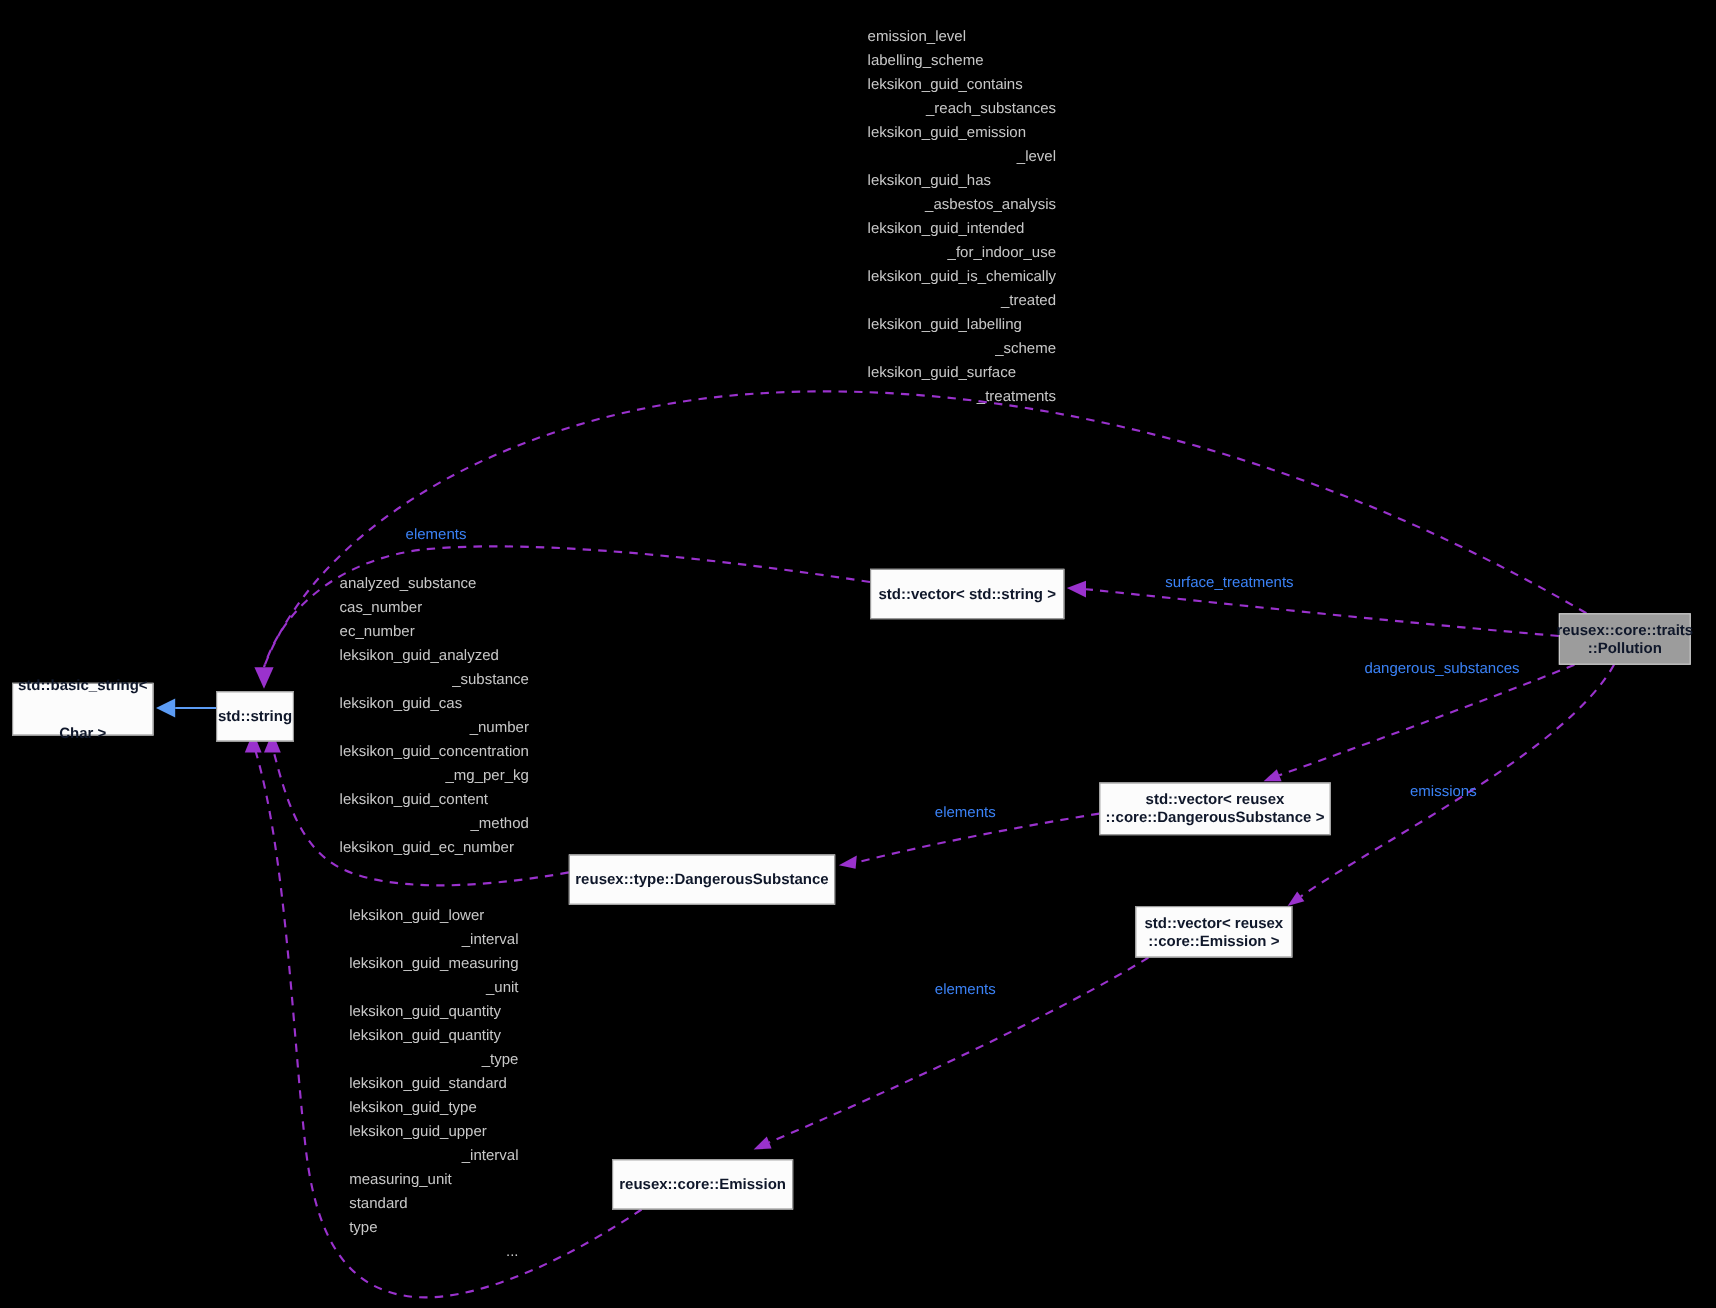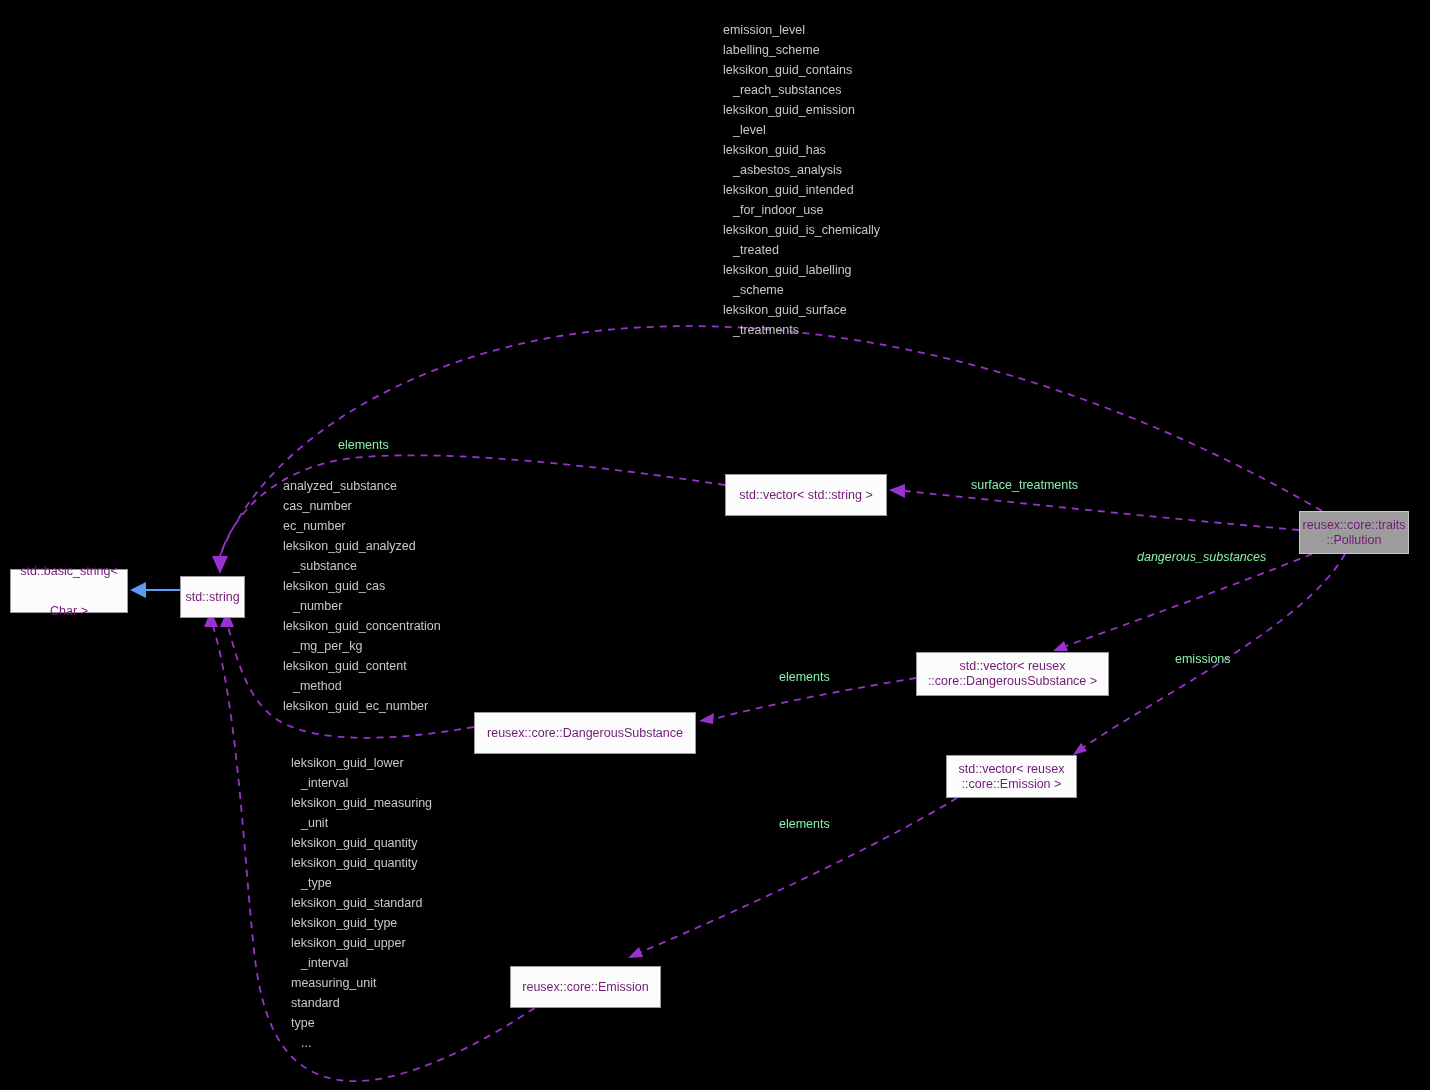--- a/index.html
+++ b/index.html
@@ -5,33 +5,33 @@
   html,body { margin:0; padding:0; background:#000; }
   #canvas {
     position:relative; width:1430px; height:1090px; background:#000000;
     font-family:"Liberation Sans", sans-serif; overflow:hidden;
   }
   svg.edges { position:absolute; left:0; top:0; width:1430px; height:1090px; }
 
   .node {
     position:absolute; box-sizing:border-box;
     background:#fcfcfc; border:1.5px solid #9a9a9a;
-    color:#701a75; font-size:12.5px; line-height:15px;
+    color:#0f172a; font-size:12.5px; line-height:15px;
     display:flex; flex-direction:column; justify-content:center; align-items:center;
-    text-align:center; padding:20px 4px; white-space:nowrap;
+    text-align:center; padding:20px 4px; white-space:nowrap;font-weight:bold;
   }
   .node.main { background:#9c9c9c; border-color:#c9c9c9; }
 
   .fblock { position:absolute; }
   .fl { height:20px; line-height:20px; font-size:12.5px; color:#c8c8c8; white-space:pre; }
-  .fl.ind { padding-left:10px; }
+  .fl.ind { padding-left:10px;text-align:right; }
 
   .elabel {
     position:absolute; font-size:12.5px; line-height:15px;
-    color:#86efac; white-space:nowrap;
+    color:#3b82f6; white-space:nowrap;
   }
 </style>
 </head>
 <body>
 
 <div id="canvas">
 
   <svg class="edges" viewBox="0 0 1430 1090">
 
     <g>
@@ -101,35 +101,35 @@
     <span>reusex::core::traits</span>
     <span>::Pollution</span>
   </div>
 
   <div class="node" style="left:916px; top:652px; width:193px; height:44px;">
     <span>std::vector&lt; reusex</span>
     <span>::core::DangerousSubstance &gt;</span>
   </div>
 
   <div class="node" style="left:474px; top:712px; width:222px; height:27px;">
-    <span>reusex::core::DangerousSubstance</span>
+    <span>reusex::type::DangerousSubstance</span>
   </div>
 
   <div class="node" style="left:946px; top:755px; width:131px; height:43px;">
     <span>std::vector&lt; reusex</span>
     <span>::core::Emission &gt;</span>
   </div>
 
   <div class="node" style="left:510px; top:966px; width:151px; height:27px;align-items:center;">
     <span>reusex::core::Emission</span>
   </div>
 
   <span class="elabel" style="left:338px; top:438px;">elements</span>
   <span class="elabel" style="left:955px; top:478px;margin-left:16px;">surface_treatments</span>
-  <span class="elabel" style="left:1137px; top:550px;font-style:italic;">dangerous_substances</span>
+  <span class="elabel" style="left:1137px; top:550px;">dangerous_substances</span>
   <span class="elabel" style="left:1175px; top:636px;margin-top:16px;">emissions</span>
   <span class="elabel" style="left:779px; top:670px;">elements</span>
   <span class="elabel" style="left:779px; top:817px;">elements</span>
 
   <div class="fblock" style="left:723px; top:20px;">
     <div class="fl">emission_level</div>
     <div class="fl">labelling_scheme</div>
     <div class="fl">leksikon_guid_contains</div>
     <div class="fl ind">_reach_substances</div>
     <div class="fl">leksikon_guid_emission</div>

